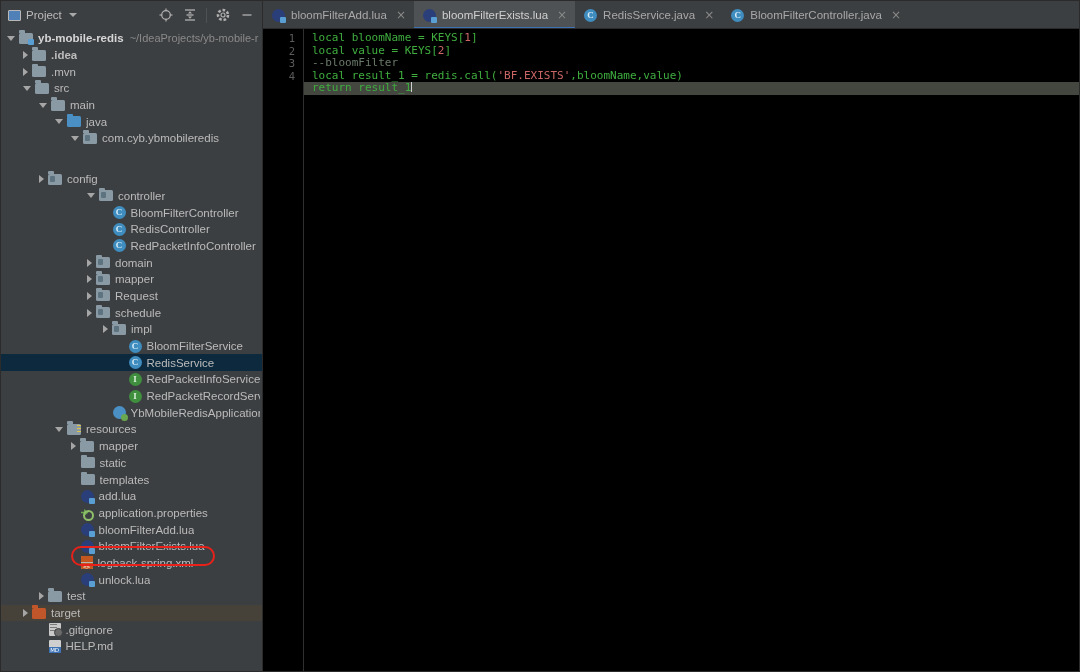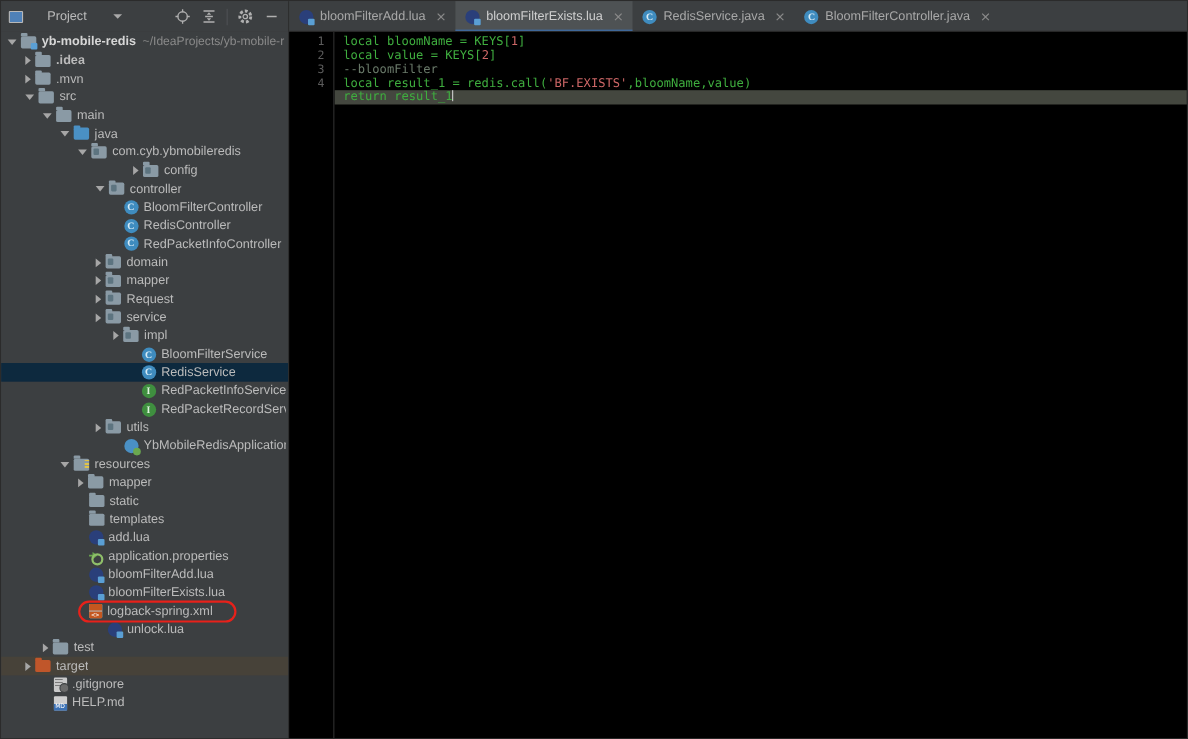--- a/index.html
+++ b/index.html
@@ -23,21 +23,21 @@
 
   
   .proj-header {
     width: 262px; flex: 0 0 262px;
     display: flex; align-items: center;
     background: #3c3f41;
     border-right: 1px solid #2b2b2b;
     padding: 0 4px 0 7px;
     height: 28px;
   }
-  .proj-title { display: flex; align-items: center; gap: 22px; }
+  .proj-title { display: flex; align-items: center; gap: 5px; }
   .proj-icon {
     width: 13px; height: 11px;
     border: 1.5px solid #b8b8b8; border-radius: 1px;
     background: #4f81b8;
     display: inline-block;
   }
   .proj-label { color: #bbbbbb; font-size: 11.5px; }
   .caret-down {
     width: 0; height: 0;
     border-left: 4px solid transparent;
@@ -401,21 +401,21 @@
           </span>
           <span class="row-label">java</span>
         </div>
         <div class="row" style="padding-left: 70px;">
           <span class="arrow open"></span>
           <span class="row-icon">
             <span class="f pkg"></span>
           </span>
           <span class="row-label">com.cyb.ybmobileredis</span>
         </div>
-        <div class="row" style="padding-left: 120px;">
+        <div class="row" style="padding-left: 38px; margin-top: 24px;">
           <span class="arrow closed"></span>
           <span class="row-icon">
             <span class="f pkg"></span>
           </span>
           <span class="row-label">config</span>
         </div>
         <div class="row" style="padding-left: 86px;">
           <span class="arrow open"></span>
           <span class="row-icon">
             <span class="f pkg"></span>
@@ -462,21 +462,21 @@
           <span class="row-icon">
             <span class="f pkg"></span>
           </span>
           <span class="row-label">Request</span>
         </div>
         <div class="row" style="padding-left: 86px;">
           <span class="arrow closed"></span>
           <span class="row-icon">
             <span class="f pkg"></span>
           </span>
-          <span class="row-label">service</span>
+          <span class="row-label">schedule</span>
         </div>
         <div class="row" style="padding-left: 102px;">
           <span class="arrow closed"></span>
           <span class="row-icon">
             <span class="f pkg"></span>
           </span>
           <span class="row-label">impl</span>
         </div>
         <div class="row" style="padding-left: 118px;">
           <span class="arrow none"></span>
@@ -498,27 +498,20 @@
             <span class="ico-iface">I</span>
           </span>
           <span class="row-label">RedPacketInfoService</span>
         </div>
         <div class="row" style="padding-left: 118px;">
           <span class="arrow none"></span>
           <span class="row-icon">
             <span class="ico-iface">I</span>
           </span>
           <span class="row-label">RedPacketRecordService</span>
-        </div>
-        <div class="row" style="padding-left: 86px;">
-          <span class="arrow closed"></span>
-          <span class="row-icon">
-            <span class="f pkg"></span>
-          </span>
-          <span class="row-label">utils</span>
         </div>
         <div class="row" style="padding-left: 102px;">
           <span class="arrow none"></span>
           <span class="row-icon">
             <span class="ico-spring"></span>
           </span>
           <span class="row-label">YbMobileRedisApplication</span>
         </div>
         <div class="row" style="padding-left: 54px;">
           <span class="arrow open"></span>
@@ -576,21 +569,21 @@
           </span>
           <span class="row-label">bloomFilterExists.lua</span>
         </div>
         <div class="row" style="padding-left: 70px;">
           <span class="arrow none"></span>
           <span class="row-icon">
             <span class="ico-xml"></span>
           </span>
           <span class="row-label">logback-spring.xml</span>
         </div>
-        <div class="row" style="padding-left: 70px; margin-left: 17px;">
+        <div class="row" style="padding-left: 70px;">
           <span class="arrow none"></span>
           <span class="row-icon">
             <span class="ico-lua"></span>
           </span>
           <span class="row-label">unlock.lua</span>
         </div>
         <div class="row" style="padding-left: 38px;">
           <span class="arrow closed"></span>
           <span class="row-icon">
             <span class="f"></span>

